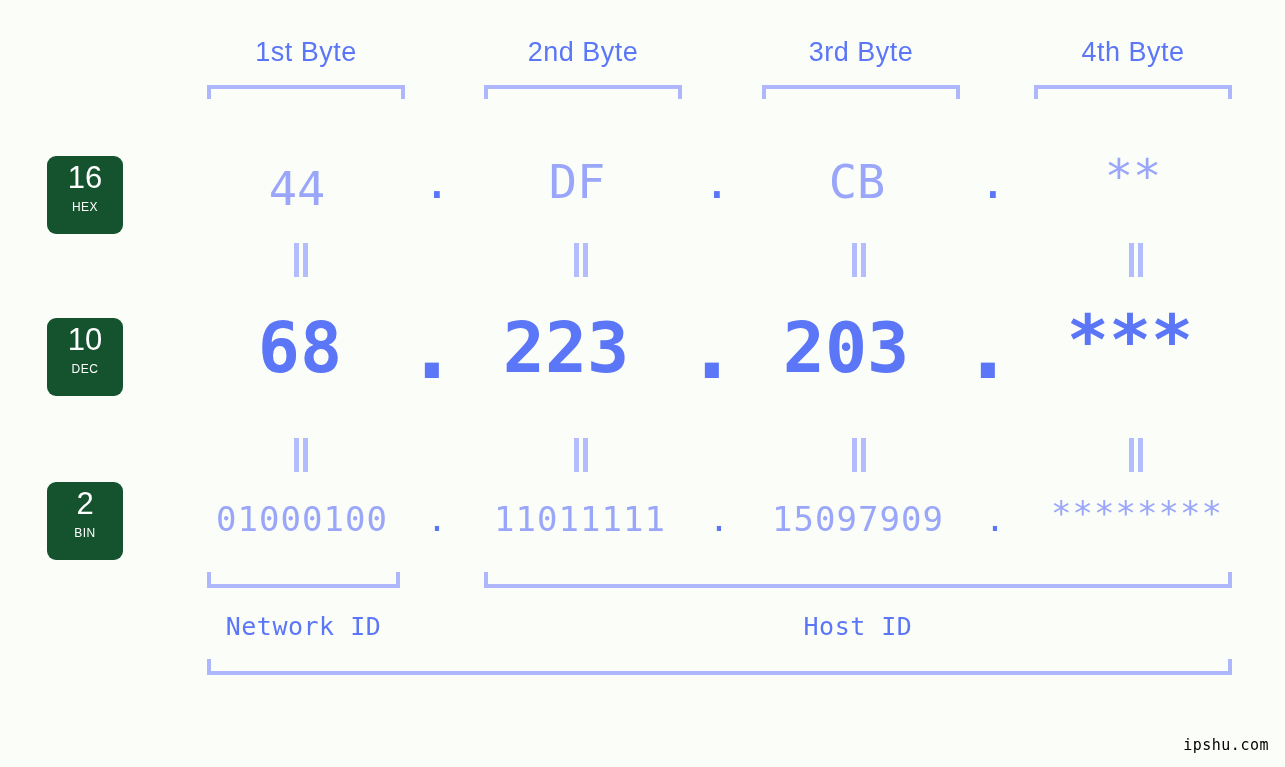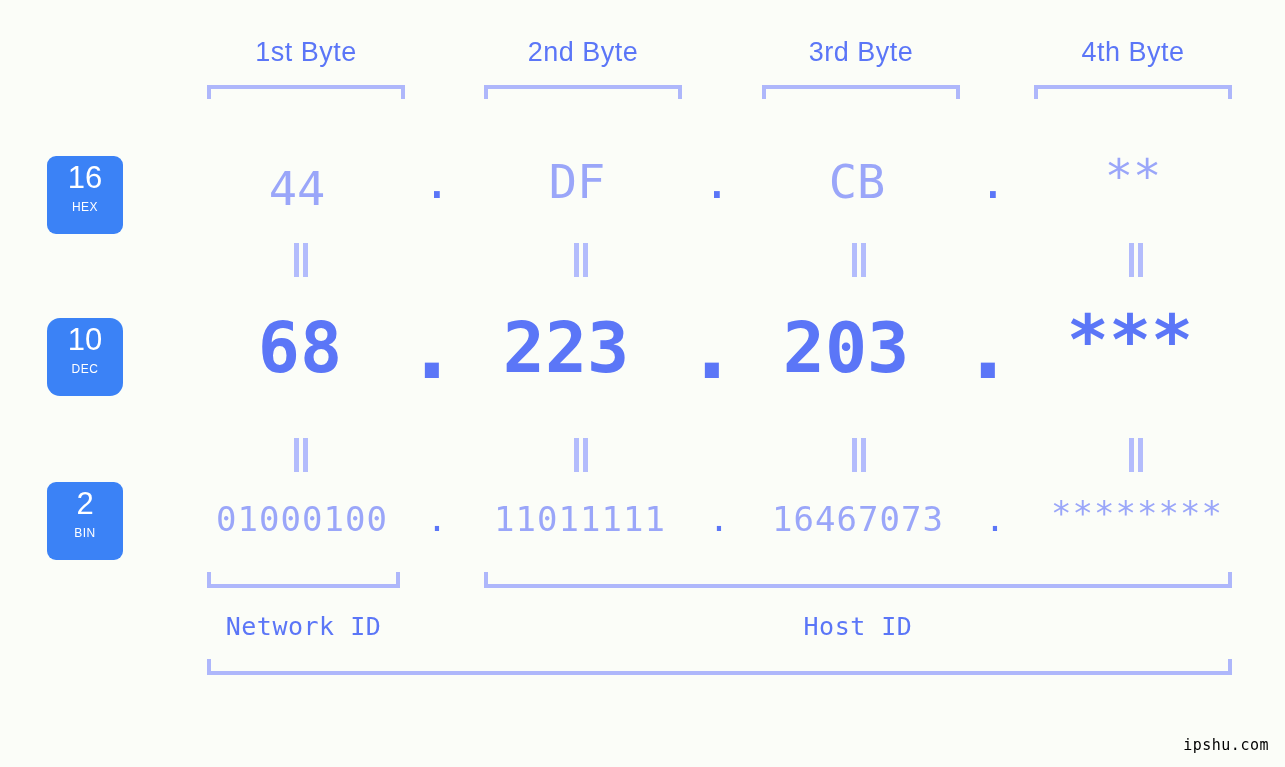--- a/index.html
+++ b/index.html
@@ -55,21 +55,21 @@
     border-right: 4px solid #aeb7fb;
     box-sizing: border-box;
   }
 
   
   .badge {
     position: absolute;
     left: 47px;
     width: 76px;
     height: 78px;
-    background: #3b82f6;
+    background: #14532d;
     border-radius: 9px;
     color: #ffffff;
     text-align: center;
     font-family: "Liberation Sans", sans-serif;
     box-sizing: border-box;
     padding-top: 4px;
   }
   .badge .num {
     display: block;
     font-size: 31px;
@@ -234,21 +234,21 @@
   </div>
   <div class="eqmark" style="left:850px; top:243px;">
     <i class="a"></i>
       <i class="b"></i>
   </div>
   <div class="eqmark" style="left:1127px; top:243px;">
     <i class="a"></i>
       <i class="b"></i>
   </div>
 
-  <div class="badge" style="top:318px;border-radius:13px;">
+  <div class="badge" style="top:318px;">
     <span class="num">10</span>
     <span class="sub">DEC</span>
   </div>
 
   <div class="row-dec">
     <div class="cell" style="left:198px; top:296px; width:204px;">68</div>
     <div class="dot" style="left:392px; top:296px; width:80px;">.</div>
     <div class="cell" style="left:464px; top:296px; width:204px;">223</div>
     <div class="dot" style="left:672px; top:296px; width:80px;">.</div>
     <div class="cell" style="left:744px; top:296px; width:204px;">203</div>
@@ -276,21 +276,21 @@
   <div class="badge" style="top:482px;">
     <span class="num">2</span>
     <span class="sub">BIN</span>
   </div>
 
   <div class="row-bin">
     <div class="cell" style="left:200px; top:496px; width:204px;">01000100</div>
     <div class="dot" style="left:400px; top:496px; width:74px;">.</div>
     <div class="cell" style="left:478px; top:496px; width:204px;">11011111</div>
     <div class="dot" style="left:682px; top:496px; width:74px;">.</div>
-    <div class="cell" style="left:756px; top:496px; width:204px;">16467073</div>
+    <div class="cell" style="left:756px; top:496px; width:204px;">15097909</div>
     <div class="dot" style="left:958px; top:496px; width:74px;">.</div>
     <div class="cell" style="left:1032px; top:490px; width:210px;">********</div>
   </div>
 
   <div class="bracket-bottom" style="left:207px; top:572px; width:193px;"></div>
   <div class="bracket-bottom" style="left:484px; top:572px; width:748px;"></div>
 
   <div class="idlabel" style="left:484px; top:610px; width:748px;">Host ID</div>
   <div class="idlabel" style="left:207px; top:610px; width:193px;">Network ID</div>
 

